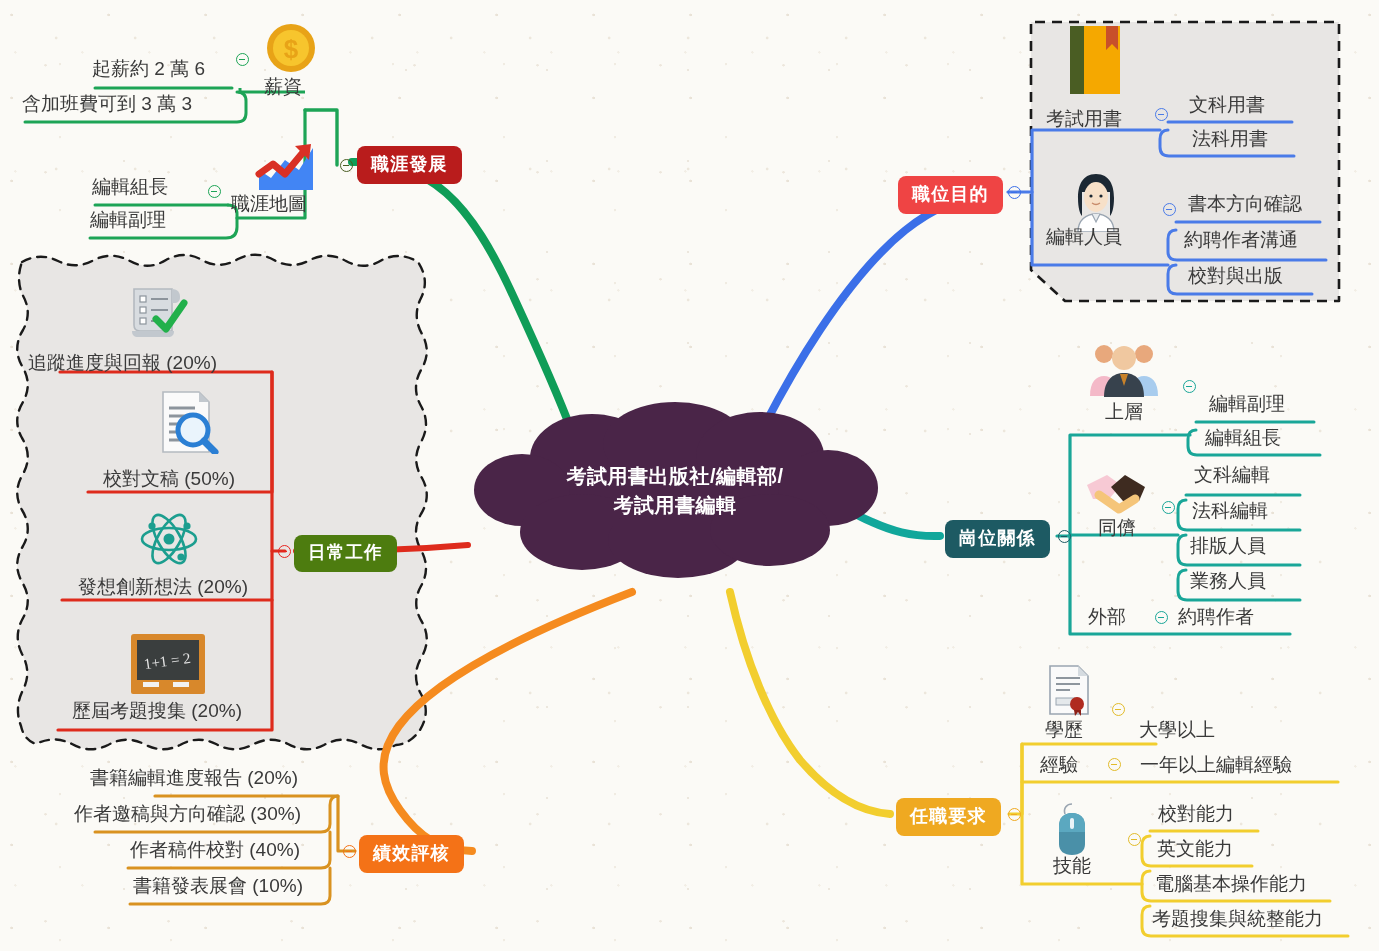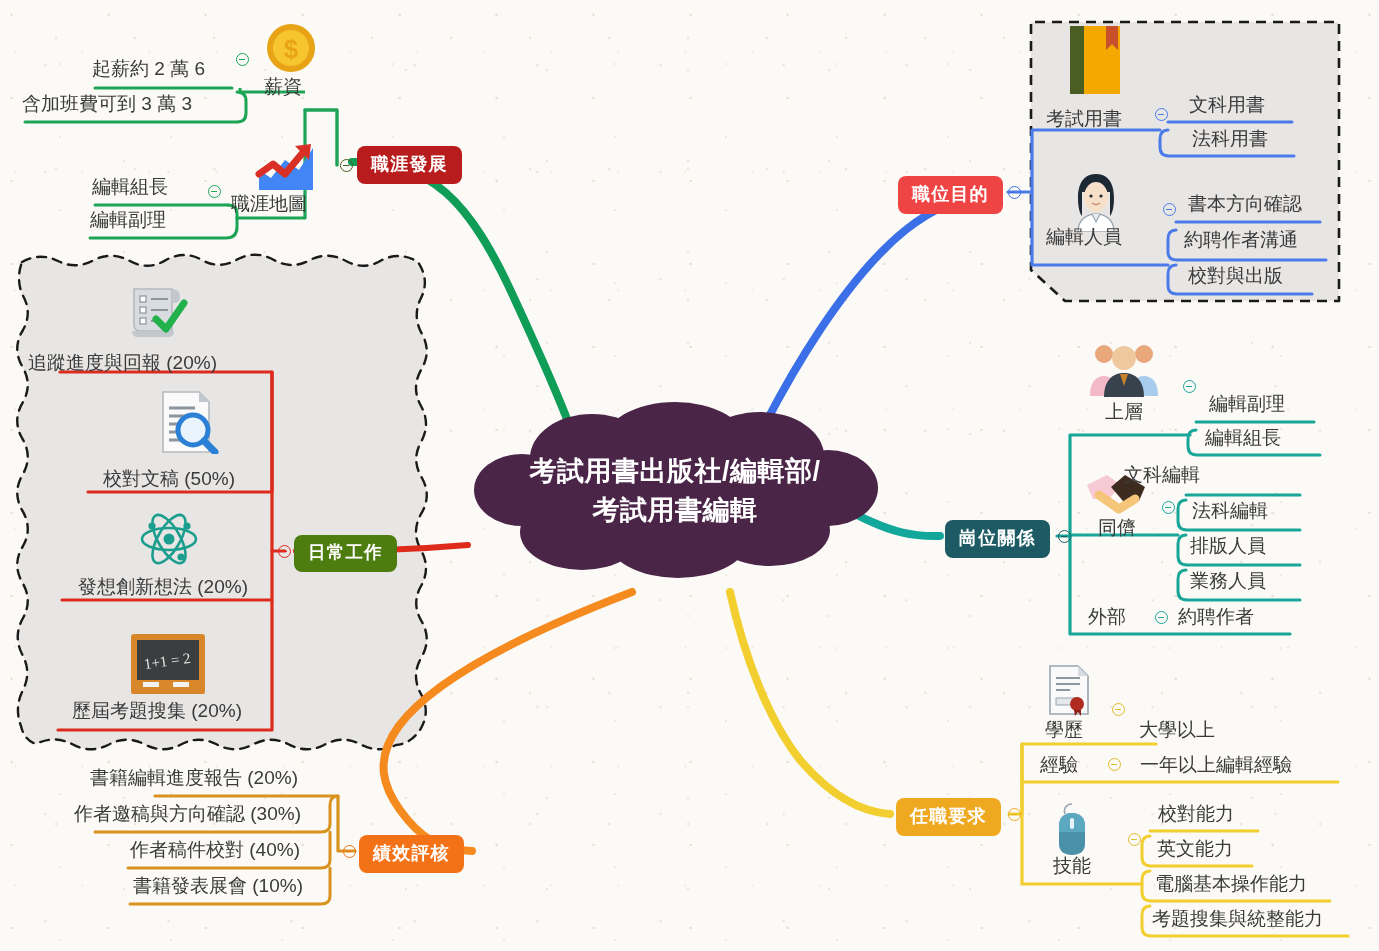--- a/index.html
+++ b/index.html
@@ -26,21 +26,21 @@
   .layer{ position:absolute; inset:0; z-index:3; }
 
   
   #central-node{
     position:absolute; left:470px; top:398px; width:410px; height:185px; z-index:4;
   }
   #central-node .cloud-svg{ position:absolute; inset:0; }
   #central-node .central-text{
     position:absolute; inset:0; display:flex; flex-direction:column;
     align-items:center; justify-content:center;
-    color:#fff; font-size:27px; font-weight:bold; line-height:1.42;
+    color:#fff; font-size:20px; font-weight:bold; line-height:1.42;
     letter-spacing:.5px; text-align:left; z-index:2;
   }
 
   
   .branch-pill{
     position:absolute; color:#fff; font-weight:bold; font-size:18px;
     border-radius:8px; padding:7px 14px 8px; white-space:nowrap;
     letter-spacing:1.2px; z-index:5; line-height:1.25;
   }
 
@@ -359,21 +359,21 @@
     <span>書本方向確認</span></div>
   <div class="leaf" style="left:1184px;top:229px">
     <span>約聘作者溝通</span></div>
   <div class="leaf" style="left:1188px;top:265px">
     <span>校對與出版</span></div>
 
   <div class="leaf" style="left:1209px;top:393px">
     <span>編輯副理</span></div>
   <div class="leaf" style="left:1205px;top:427px">
     <span>編輯組長</span></div>
-  <div class="leaf" style="left:1124px;top:464px">
+  <div class="leaf" style="left:1194px;top:464px">
     <span>文科編輯</span></div>
   <div class="leaf" style="left:1192px;top:500px">
     <span>法科編輯</span></div>
   <div class="leaf" style="left:1190px;top:535px">
     <span>排版人員</span></div>
   <div class="leaf" style="left:1190px;top:570px">
     <span>業務人員</span></div>
   <div class="leaf" style="left:1178px;top:606px">
     <span>約聘作者</span></div>
 

